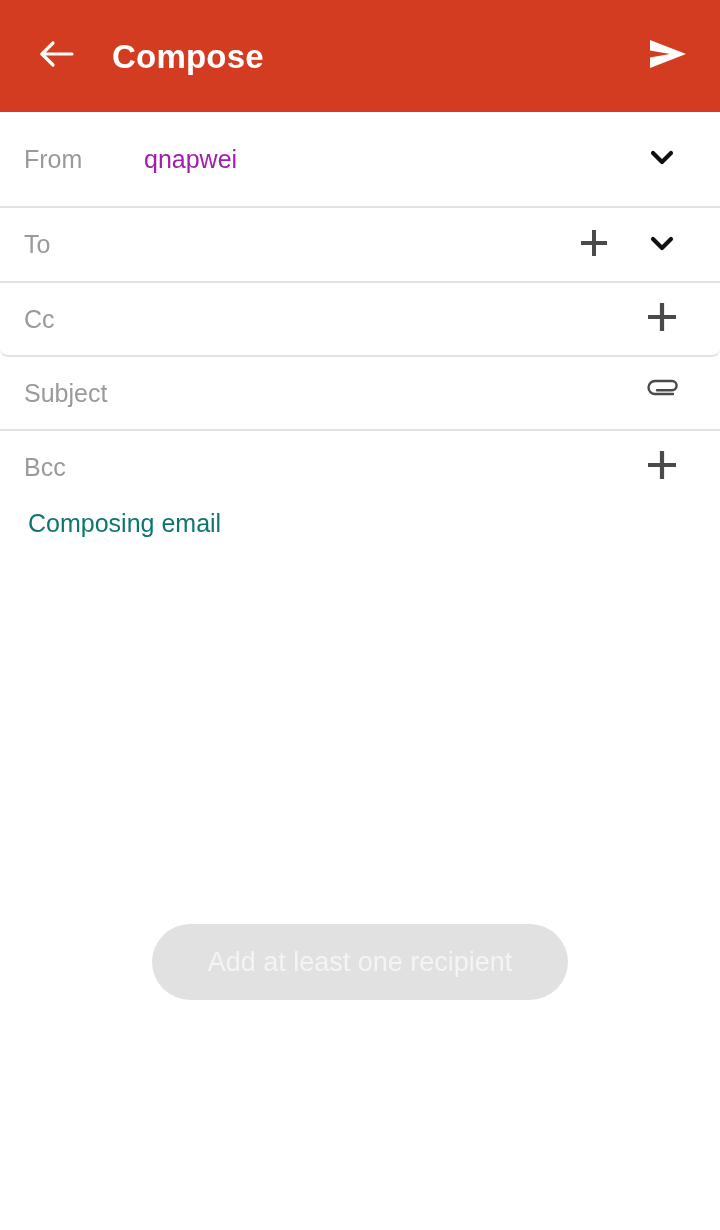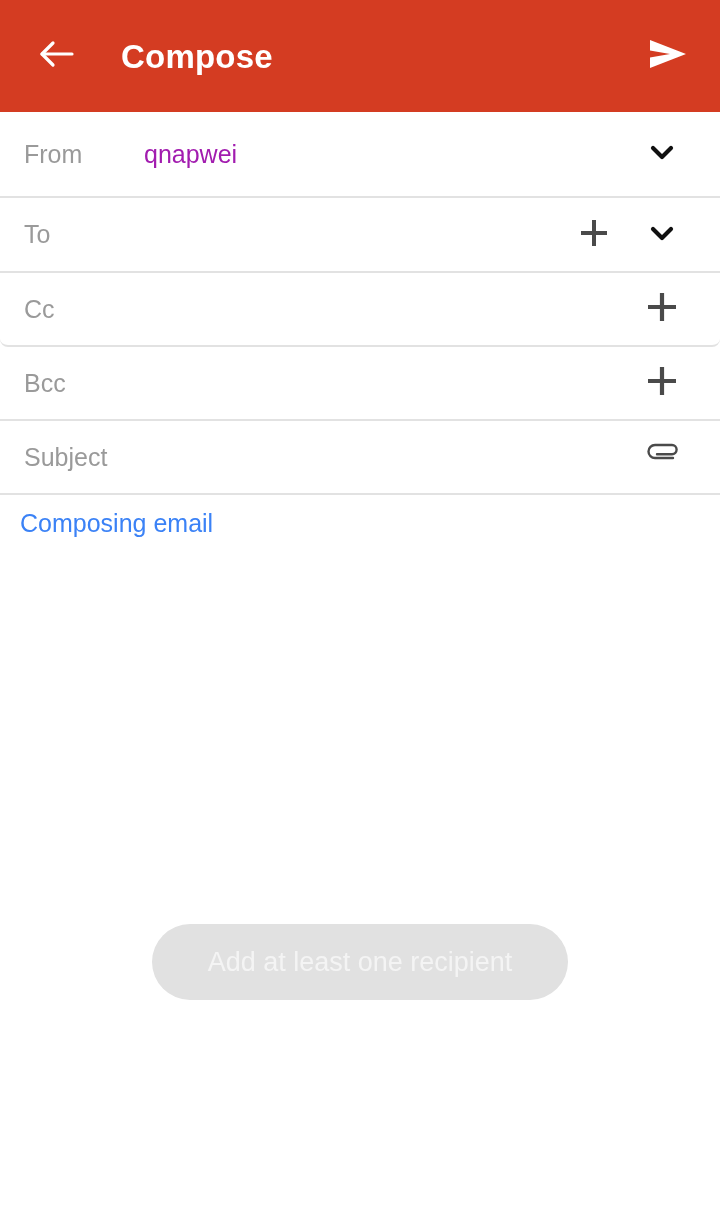--- a/index.html
+++ b/index.html
@@ -18,21 +18,21 @@
     background:#d43c22;
     display:flex; align-items:center;
   }
   .back-btn {
     width:64px; height:64px;
     margin-left:24px;
     display:flex; align-items:center; justify-content:center;
     cursor:pointer;
   }
   .appbar-title {
-    margin-left:33px;
+    margin-left:24px;
     color:#ffffff;
     font-size:33px;
     font-weight:bold;
     letter-spacing:0.2px;
     line-height:1;
   }
   .send-btn {
     position:absolute; right:20px; top:50%;
     transform:translateY(-50%);
     width:64px; height:64px;
@@ -42,21 +42,21 @@
 
   
   .fields { position:absolute; top:112px; left:0; width:720px; }
   .row {
     position:relative;
     width:720px;
     display:flex; align-items:center;
     border-bottom:2px solid #e2e2e2;
     background:#ffffff;
   }
-  .row-from { height:86px;align-items:center; }
+  .row-from { height:96px;align-items:center; }
   .row-to   { height:75px;text-align:right; }
   .row-cc   { height:74px;border-radius:8px; }
   .row-bcc  { height:74px; }
   .row-subject { height:74px; }
 
   .label {
     color:#9a9a9a;
     font-size:25px;
     line-height:1;
   }
@@ -87,23 +87,23 @@
   .icon-btn.clip { margin-right:30px; }
 
   
   .body-area {
     position:absolute;
     top:497px; left:0;
     width:720px; height:733px;
     background:#ffffff;
   }
   .body-placeholder {
-    margin-left:20px;
+    margin-left:28px;
     padding-top:14px;
-    color:#3b82f6;
+    color:#0f766e;
     font-size:25px;
     line-height:1;
   }
 
   
   .toast {
     position:absolute;
     left:152px; top:924px;
     width:416px; height:76px;
     background:#e1e1e1;
@@ -186,46 +186,46 @@
         <div class="icon-btn plus-right">
           <span>
             <svg width="36" height="36" viewBox="0 0 36 36" aria-hidden="true">
               <path d="M18 4 V32 M4 18 H32" stroke="#4a4a4a" stroke-width="4.2" fill="none"></path>
             </svg>
           </span>
         </div>
       </div>
     </div>
 
+    <div class="row row-subject">
+      <span class="label label-subject">Subject</span>
+      <div class="row-actions">
+        <div class="icon-btn clip">
+          <span>
+            <svg width="38" height="30" viewBox="0 0 38 30" aria-hidden="true">
+              <path d="M30 18 H12 a6.5 6.5 0 0 1 0 -13 H29 a4.6 4.6 0 0 1 0 9.2 H14" stroke="#4a4a4a" stroke-width="2.4" stroke-linecap="round" fill="none"></path>
+            </svg>
+          </span>
+        </div>
+      </div>
+    </div>
+
     <div class="row row-bcc">
       <span class="label label-bcc">Bcc</span>
       <div class="row-actions">
         <div class="icon-btn plus-right">
           <span>
             <svg width="36" height="36" viewBox="0 0 36 36" aria-hidden="true">
               <path d="M18 4 V32 M4 18 H32" stroke="#4a4a4a" stroke-width="4.2" fill="none"></path>
             </svg>
           </span>
         </div>
       </div>
     </div>
 
-    <div class="row row-subject">
-      <span class="label label-subject">Subject</span>
-      <div class="row-actions">
-        <div class="icon-btn clip">
-          <span>
-            <svg width="38" height="30" viewBox="0 0 38 30" aria-hidden="true">
-              <path d="M30 18 H12 a6.5 6.5 0 0 1 0 -13 H29 a4.6 4.6 0 0 1 0 9.2 H14" stroke="#4a4a4a" stroke-width="2.4" stroke-linecap="round" fill="none"></path>
-            </svg>
-          </span>
-        </div>
-      </div>
-    </div>
-
   </div>
 
   <div class="body-area">
     <div class="body-placeholder">Composing email</div>
   </div>
 
   <div class="toast">
     <span class="toast-text">Add at least one recipient</span>
   </div>
 

